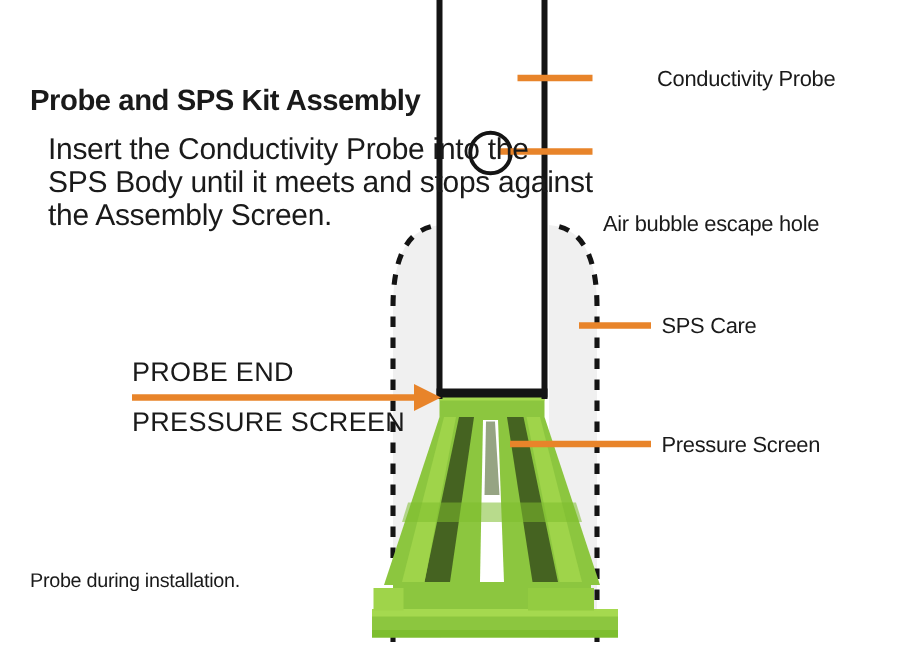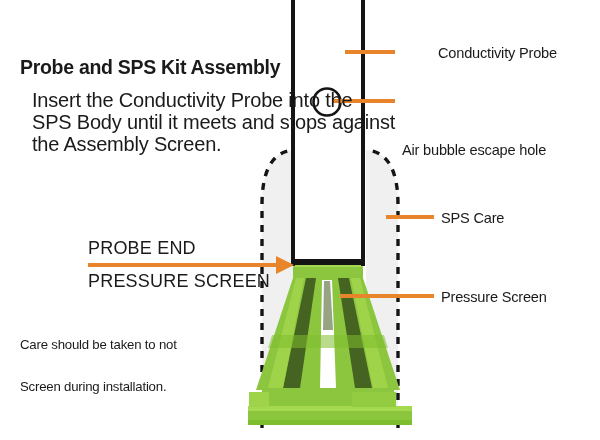--- a/index.html
+++ b/index.html
@@ -120,22 +120,21 @@
       <polygon points="276,256 294,265 276,274" fill="#E8842A"></polygon>
     </g>
   </svg>
 
   <div class="txt" id="title">Probe and SPS Kit Assembly</div>
 
   <div class="txt intro-line" id="intro0">Insert the Conductivity Probe into the</div>
   <div class="txt intro-line" id="intro1">SPS Body until it meets and stops against</div>
   <div class="txt intro-line" id="intro2">the Assembly Screen.</div>
 
-  <div class="txt note-line" id="note0">Care should be taken to not</div>
-  <div class="txt note-line" id="note2">Screen during installation.</div>
+  <div class="txt note-line" id="note2">Probe during installation.</div>
 
   <div class="txt r-label" id="lab-probe">Conductivity Probe</div>
   <div class="txt r-label" id="lab-hole">Air bubble escape hole</div>
   <div class="txt r-label" id="lab-body">SPS Care</div>
   <div class="txt r-label" id="lab-screen">Pressure Screen</div>
 
   <div class="txt caps-label" id="caps0">PROBE END</div>
   <div class="txt caps-label" id="caps1">PRESSURE SCREEN</div>
 
 </div>

